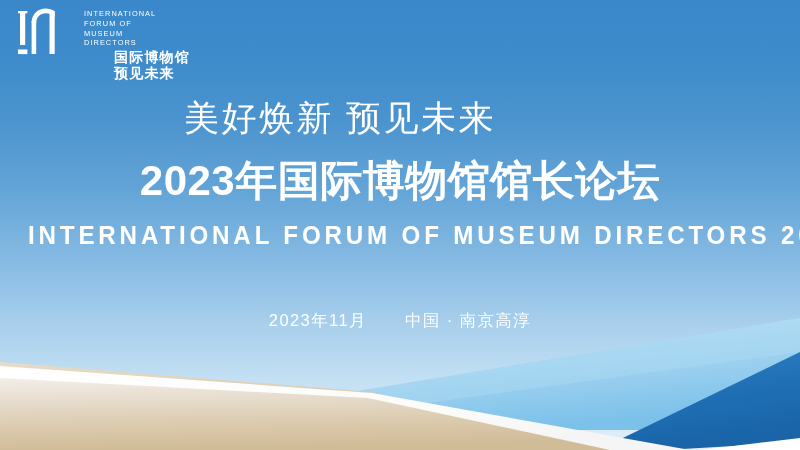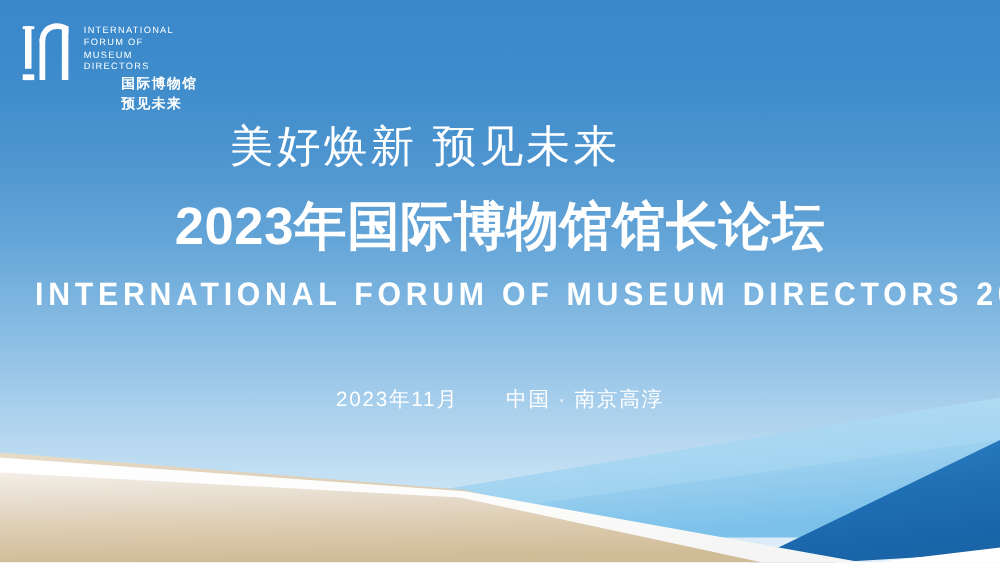--- a/index.html
+++ b/index.html
@@ -33,24 +33,24 @@
     position: absolute;
     inset: 0;
     width: 800px;
     height: 450px;
   }
 
   
   .logo-block {
     position: absolute;
     left: 18px;
-    top: 14px;
+    top: 4px;
     display: flex;
     align-items: flex-start;
-    gap: 9px;
+    gap: 26px;
   }
   .logo-mark {
     width: 40px;
     height: 56px;
     flex: 0 0 auto;
   }
   .logo-text {
     display: flex;
     flex-direction: column;
     padding-top: 5px;
@@ -58,21 +58,21 @@
   .logo-en {
     color: #ffffff;
     font-size: 7.4px;
     line-height: 9.8px;
     letter-spacing: 1.05px;
     font-weight: 400;
     white-space: nowrap;
   }
   .logo-cn {
     color: #ffffff;
-    font-size: 11px;
+    font-size: 14px;
     line-height: 12.4px;
     letter-spacing: 1.2px;
     font-weight: 700;
     margin-top: 3px;
     white-space: nowrap;
     padding-left: 30px;
   }
 
   
   .headline-group {

